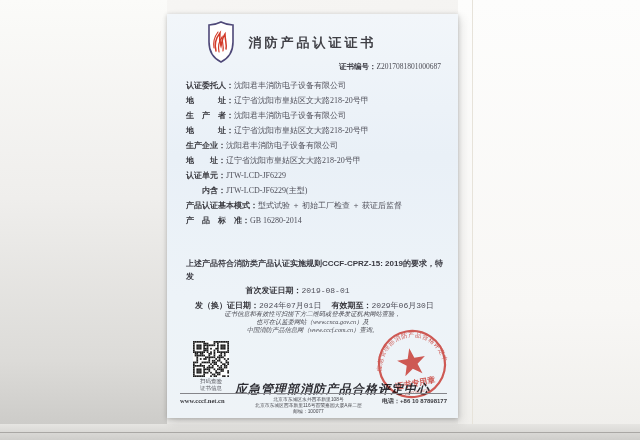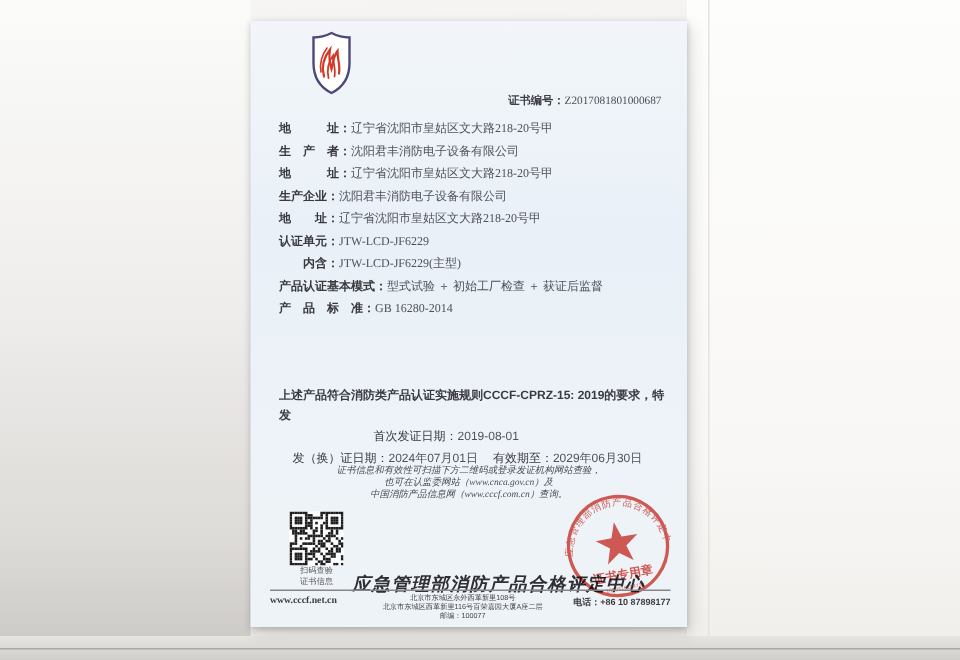--- a/index.html
+++ b/index.html
@@ -21,22 +21,22 @@
   .certno{position:absolute;right:17px;top:48px;font-size:7.5px;color:#4c4c54;font-family:"Liberation Serif","DejaVu Serif",serif;}
   .certno b{font-weight:600;color:#3e3e46;text-align:center;}
 
   .rows{position:absolute;left:19px;top:64px;right:12px;}
   .row{height:15px;line-height:15px;white-space:nowrap;font-size:8px;}
   .row .lab{font-weight:700;color:#38383e;}
   .row .val{color:#50505a;font-family:"Liberation Serif","DejaVu Serif",serif;}
 
   .statement{position:absolute;left:19px;right:12px;top:243px;font-size:8px;font-weight:700;color:#3a3a42;line-height:13px;}
   .first-issue{position:absolute;left:0;right:30px;top:271px;text-align:center;font-size:8px;}
-  .first-issue .lab,.reissue .lab{font-weight:400;color:#38383e;text-align:right;}
-  .first-issue .val,.reissue .val{color:#50505a;font-family:Liberation Sans, sans-serif;text-align:center;}
+  .first-issue .lab,.reissue .lab{font-weight:700;color:#38383e;text-align:right;}
+  .first-issue .val,.reissue .val{color:#50505a;font-family:Liberation Mono, monospace;text-align:center;}
   .reissue{position:absolute;left:28px;top:286px;font-size:8px;white-space:nowrap;}
   .reissue .gap{display:inline-block;width:10px;}
 
   .notes{position:absolute;left:0;right:0;top:296px;text-align:center;font-size:6.3px;line-height:8px;
     color:#4a4a52;font-style:italic;font-family:"Liberation Serif","DejaVu Serif",serif;}
 
   .qr{position:absolute;left:26px;top:327px;width:36px;height:36px;background:#fdfdfd;}
   .qr-caption{position:absolute;left:18px;top:364px;width:52px;text-align:center;font-size:5.5px;line-height:6.5px;color:#55555c;}
 
   .orgname{position:absolute;left:68px;right:28px;top:367px;text-align:center;font-size:12px;font-weight:700;
@@ -62,26 +62,28 @@
 
   <div class="page">
 
     <svg class="logo" viewBox="0 0 28 44">
       <path d="M14 2 C10 4 5 5 2 5 L2 22 C2 33 8 39 14 42 C20 39 26 33 26 22 L26 5 C23 5 18 4 14 2 Z" fill="#ffffff" stroke="#4e4878" stroke-width="1.6"></path>
       <path d="M9 31 C7 24 9 18 13 13 C12 19 13 23 14 26 C15 22 15 18 18 14 C18 20 20 24 19 29" fill="none" stroke="#d23a28" stroke-width="1.5" stroke-linecap="round"></path>
       <path d="M12 32 C11 27 12 21 15 17 C15 22 17 26 16 31" fill="none" stroke="#d23a28" stroke-width="1.2" stroke-linecap="round"></path>
       <path d="M7 28 C6 22 8 16 11 12" fill="none" stroke="#d23a28" stroke-width="1.1" stroke-linecap="round"></path>
     </svg>
 
+    <div class="title">消防产品认证证书</div>
 
     <div class="certno">
       <b>证书编号：</b><span>Z2017081801000687</span>
     </div>
 
     <div class="rows">
+      <div class="row"><span class="lab">认证委托人：</span><span class="val">沈阳君丰消防电子设备有限公司</span></div>
       <div class="row"><span class="lab">地　　　址：</span><span class="val">辽宁省沈阳市皇姑区文大路218-20号甲</span></div>
       <div class="row"><span class="lab">生　产　者：</span><span class="val">沈阳君丰消防电子设备有限公司</span></div>
       <div class="row"><span class="lab">地　　　址：</span><span class="val">辽宁省沈阳市皇姑区文大路218-20号甲</span></div>
       <div class="row"><span class="lab">生产企业：</span><span class="val">沈阳君丰消防电子设备有限公司</span></div>
       <div class="row"><span class="lab">地　　址：</span><span class="val">辽宁省沈阳市皇姑区文大路218-20号甲</span></div>
       <div class="row"><span class="lab">认证单元：</span><span class="val">JTW-LCD-JF6229</span></div>
       <div class="row"><span class="lab">　　内含：</span><span class="val">JTW-LCD-JF6229(主型)</span></div>
       <div class="row"><span class="lab">产品认证基本模式：</span><span class="val">型式试验 ＋ 初始工厂检查 ＋ 获证后监督</span></div>
       <div class="row"><span class="lab">产　品　标　准：</span><span class="val">GB 16280-2014</span></div>
     </div>

